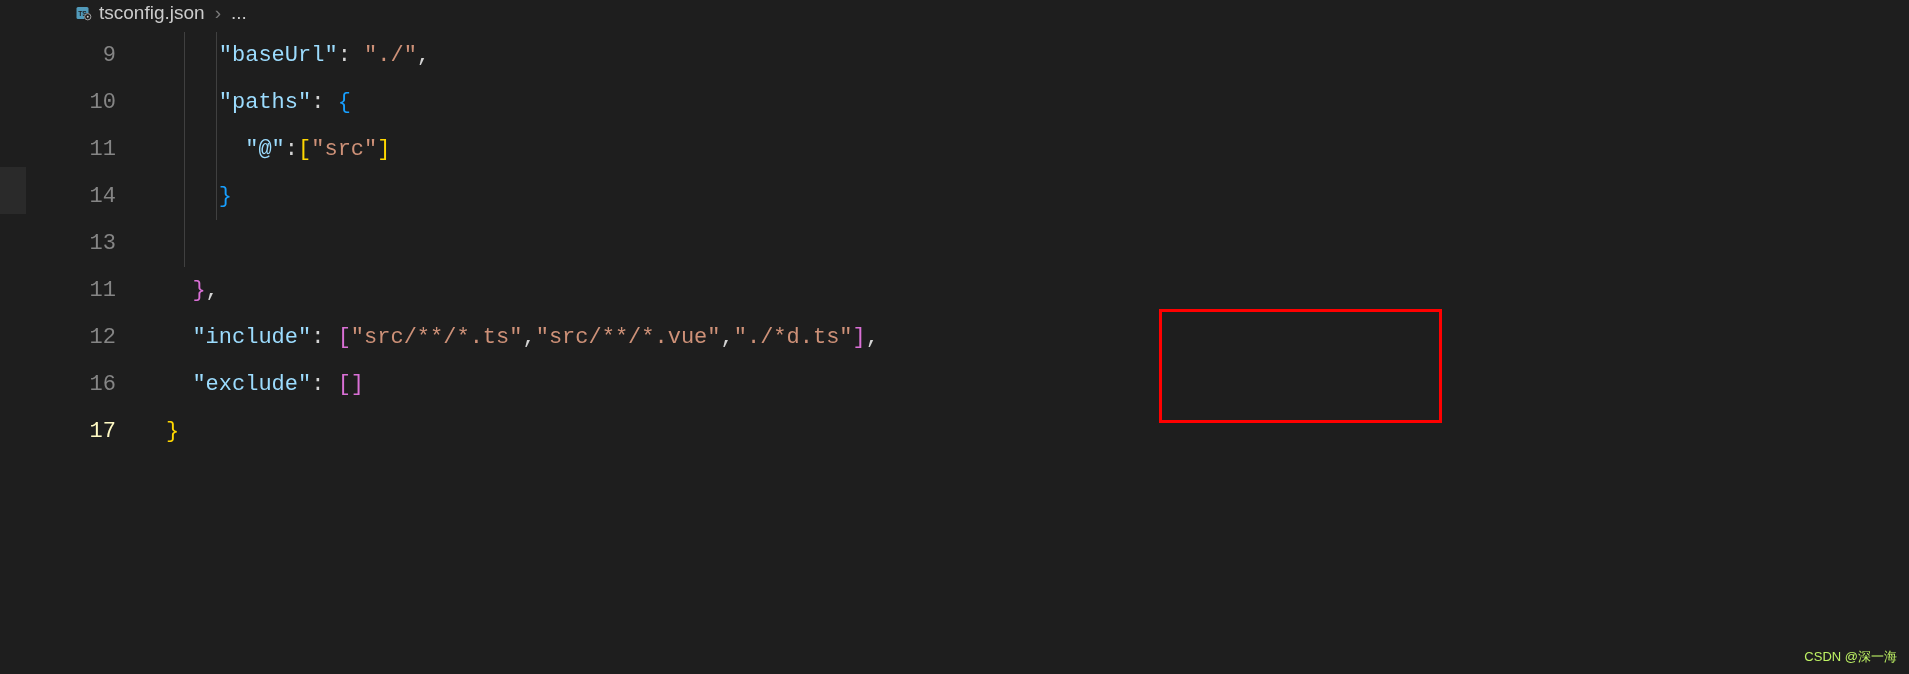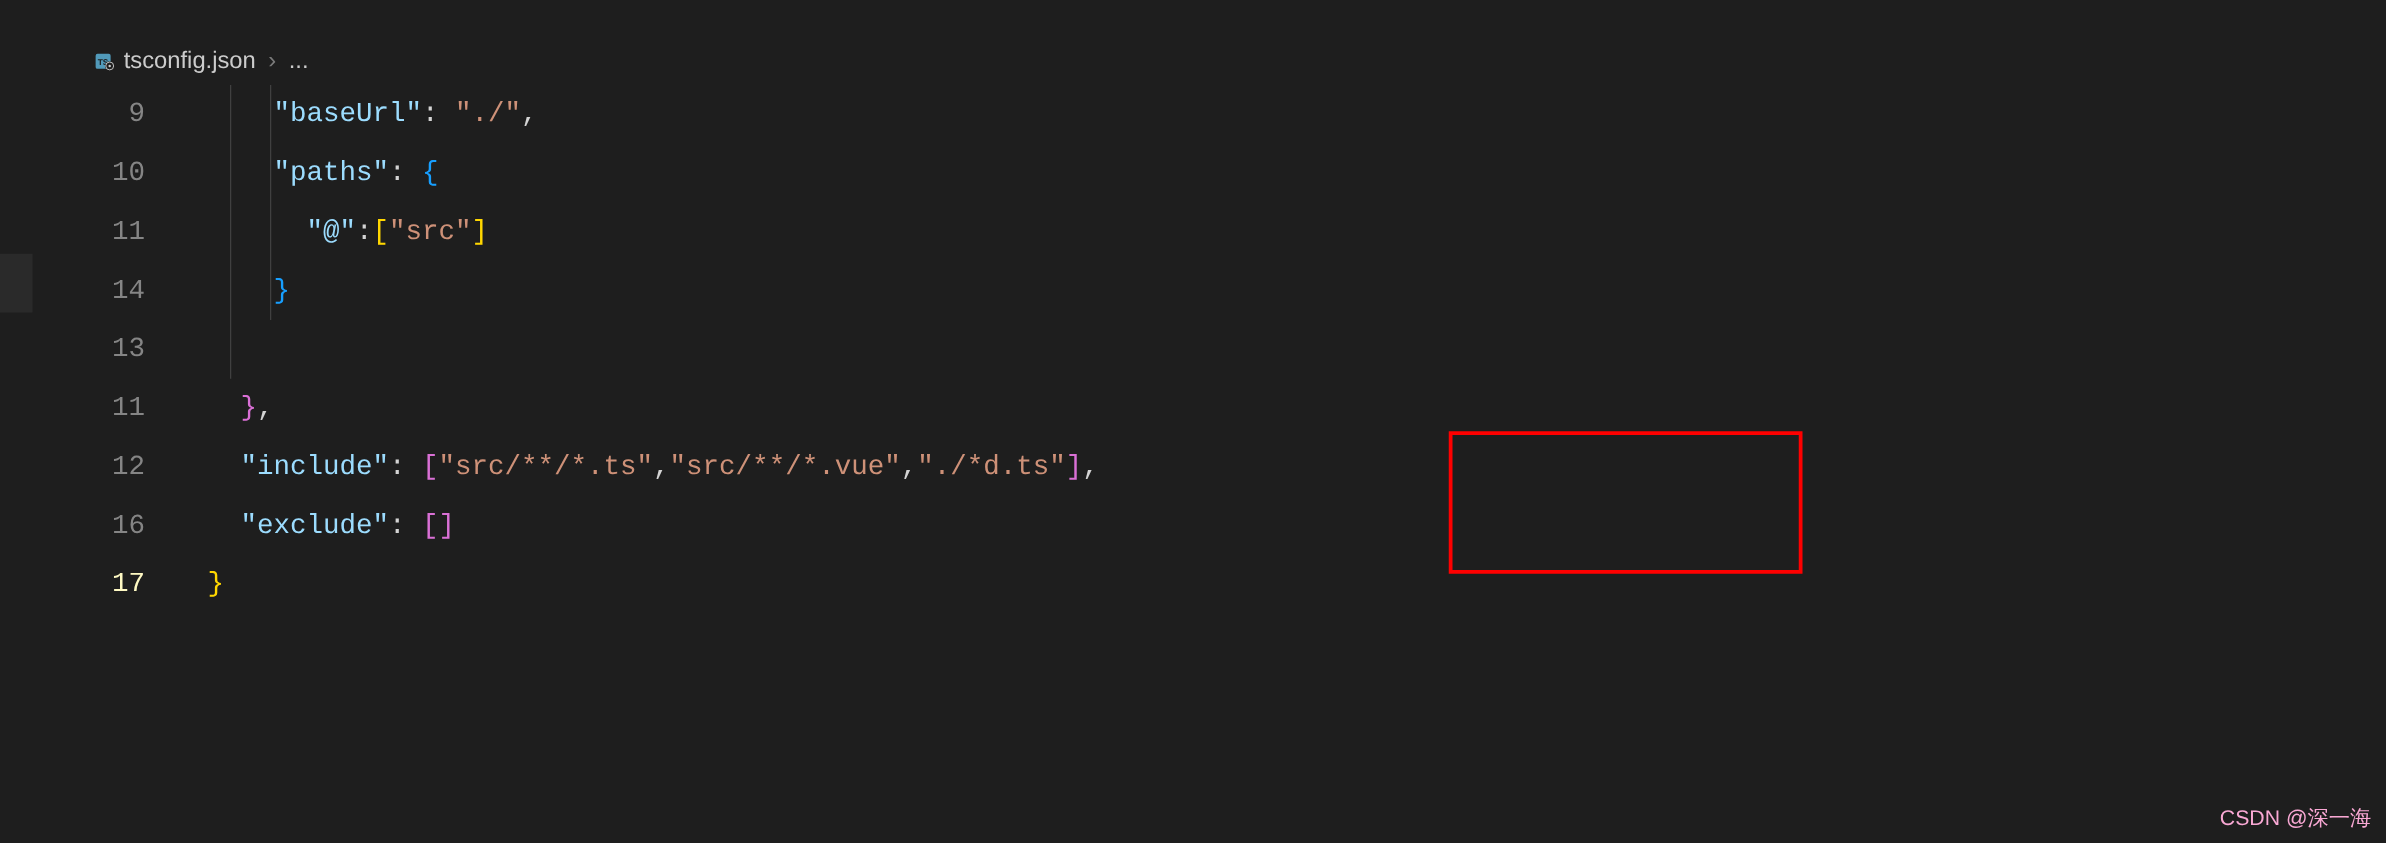--- a/index.html
+++ b/index.html
@@ -18,21 +18,20 @@
       position: relative;
     }
     .breadcrumb {
       display: flex;
       align-items: center;
       padding: 2px 0 8px 75px;
       color: #cccccc;
       font-size: 19px;
       font-family: -apple-system, BlinkMacSystemFont, 'Segoe UI', sans-serif;
       gap: 6px;
-      margin-top: 36px;
     }
     .breadcrumb-icon {
       color: #519aba;
       font-weight: bold;
       display: flex;
       align-items: center;
     }
     .breadcrumb-icon svg {
       width: 18px;
       height: 18px;
@@ -101,22 +100,22 @@
     .tok-brace-b { color: #179fff; }
     .highlight-box {
       position: absolute;
       border: 3px solid #ff0000;
       pointer-events: none;
     }
     .watermark {
       position: absolute;
       bottom: 8px;
       right: 12px;
-      color: #f9a8d4;
-      font-size: 17px;
+      color: #bef264;
+      font-size: 13px;
       font-family: -apple-system, sans-serif;
     }
     .left-marker {
       position: absolute;
       left: 0;
       top: 135px;
       width: 26px;
       height: 47px;
       background: #2a2a2a;
     }

